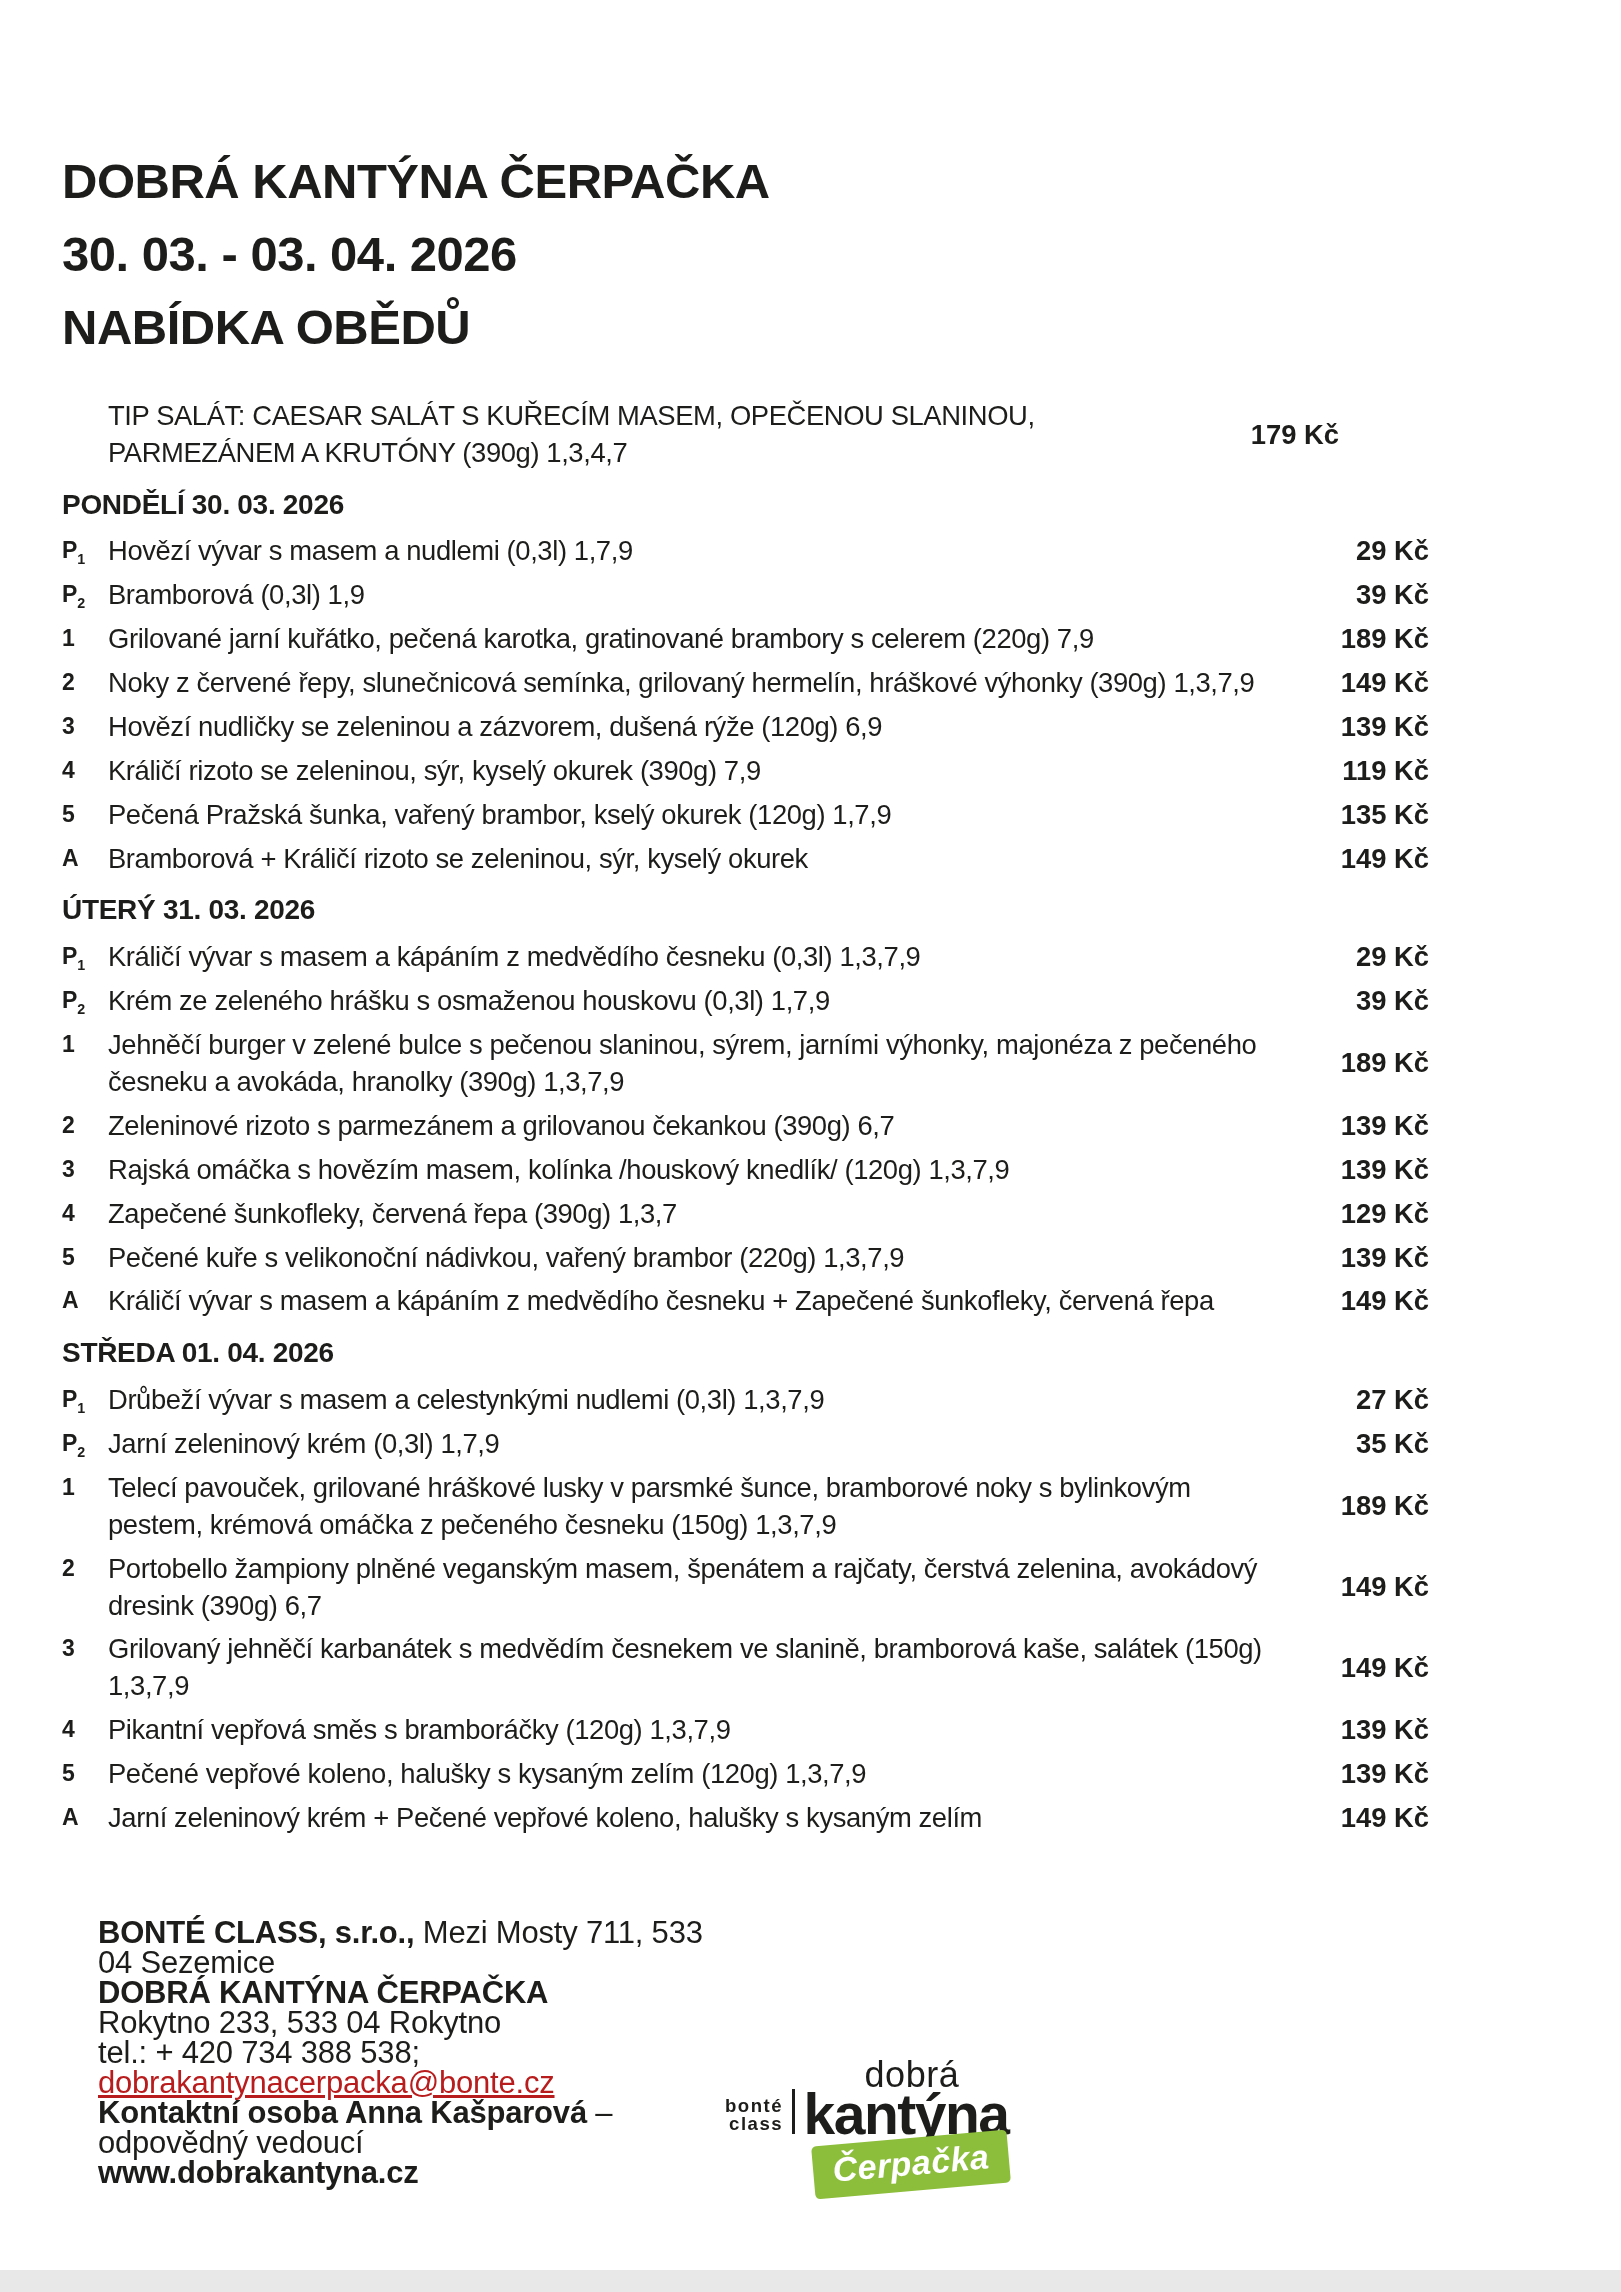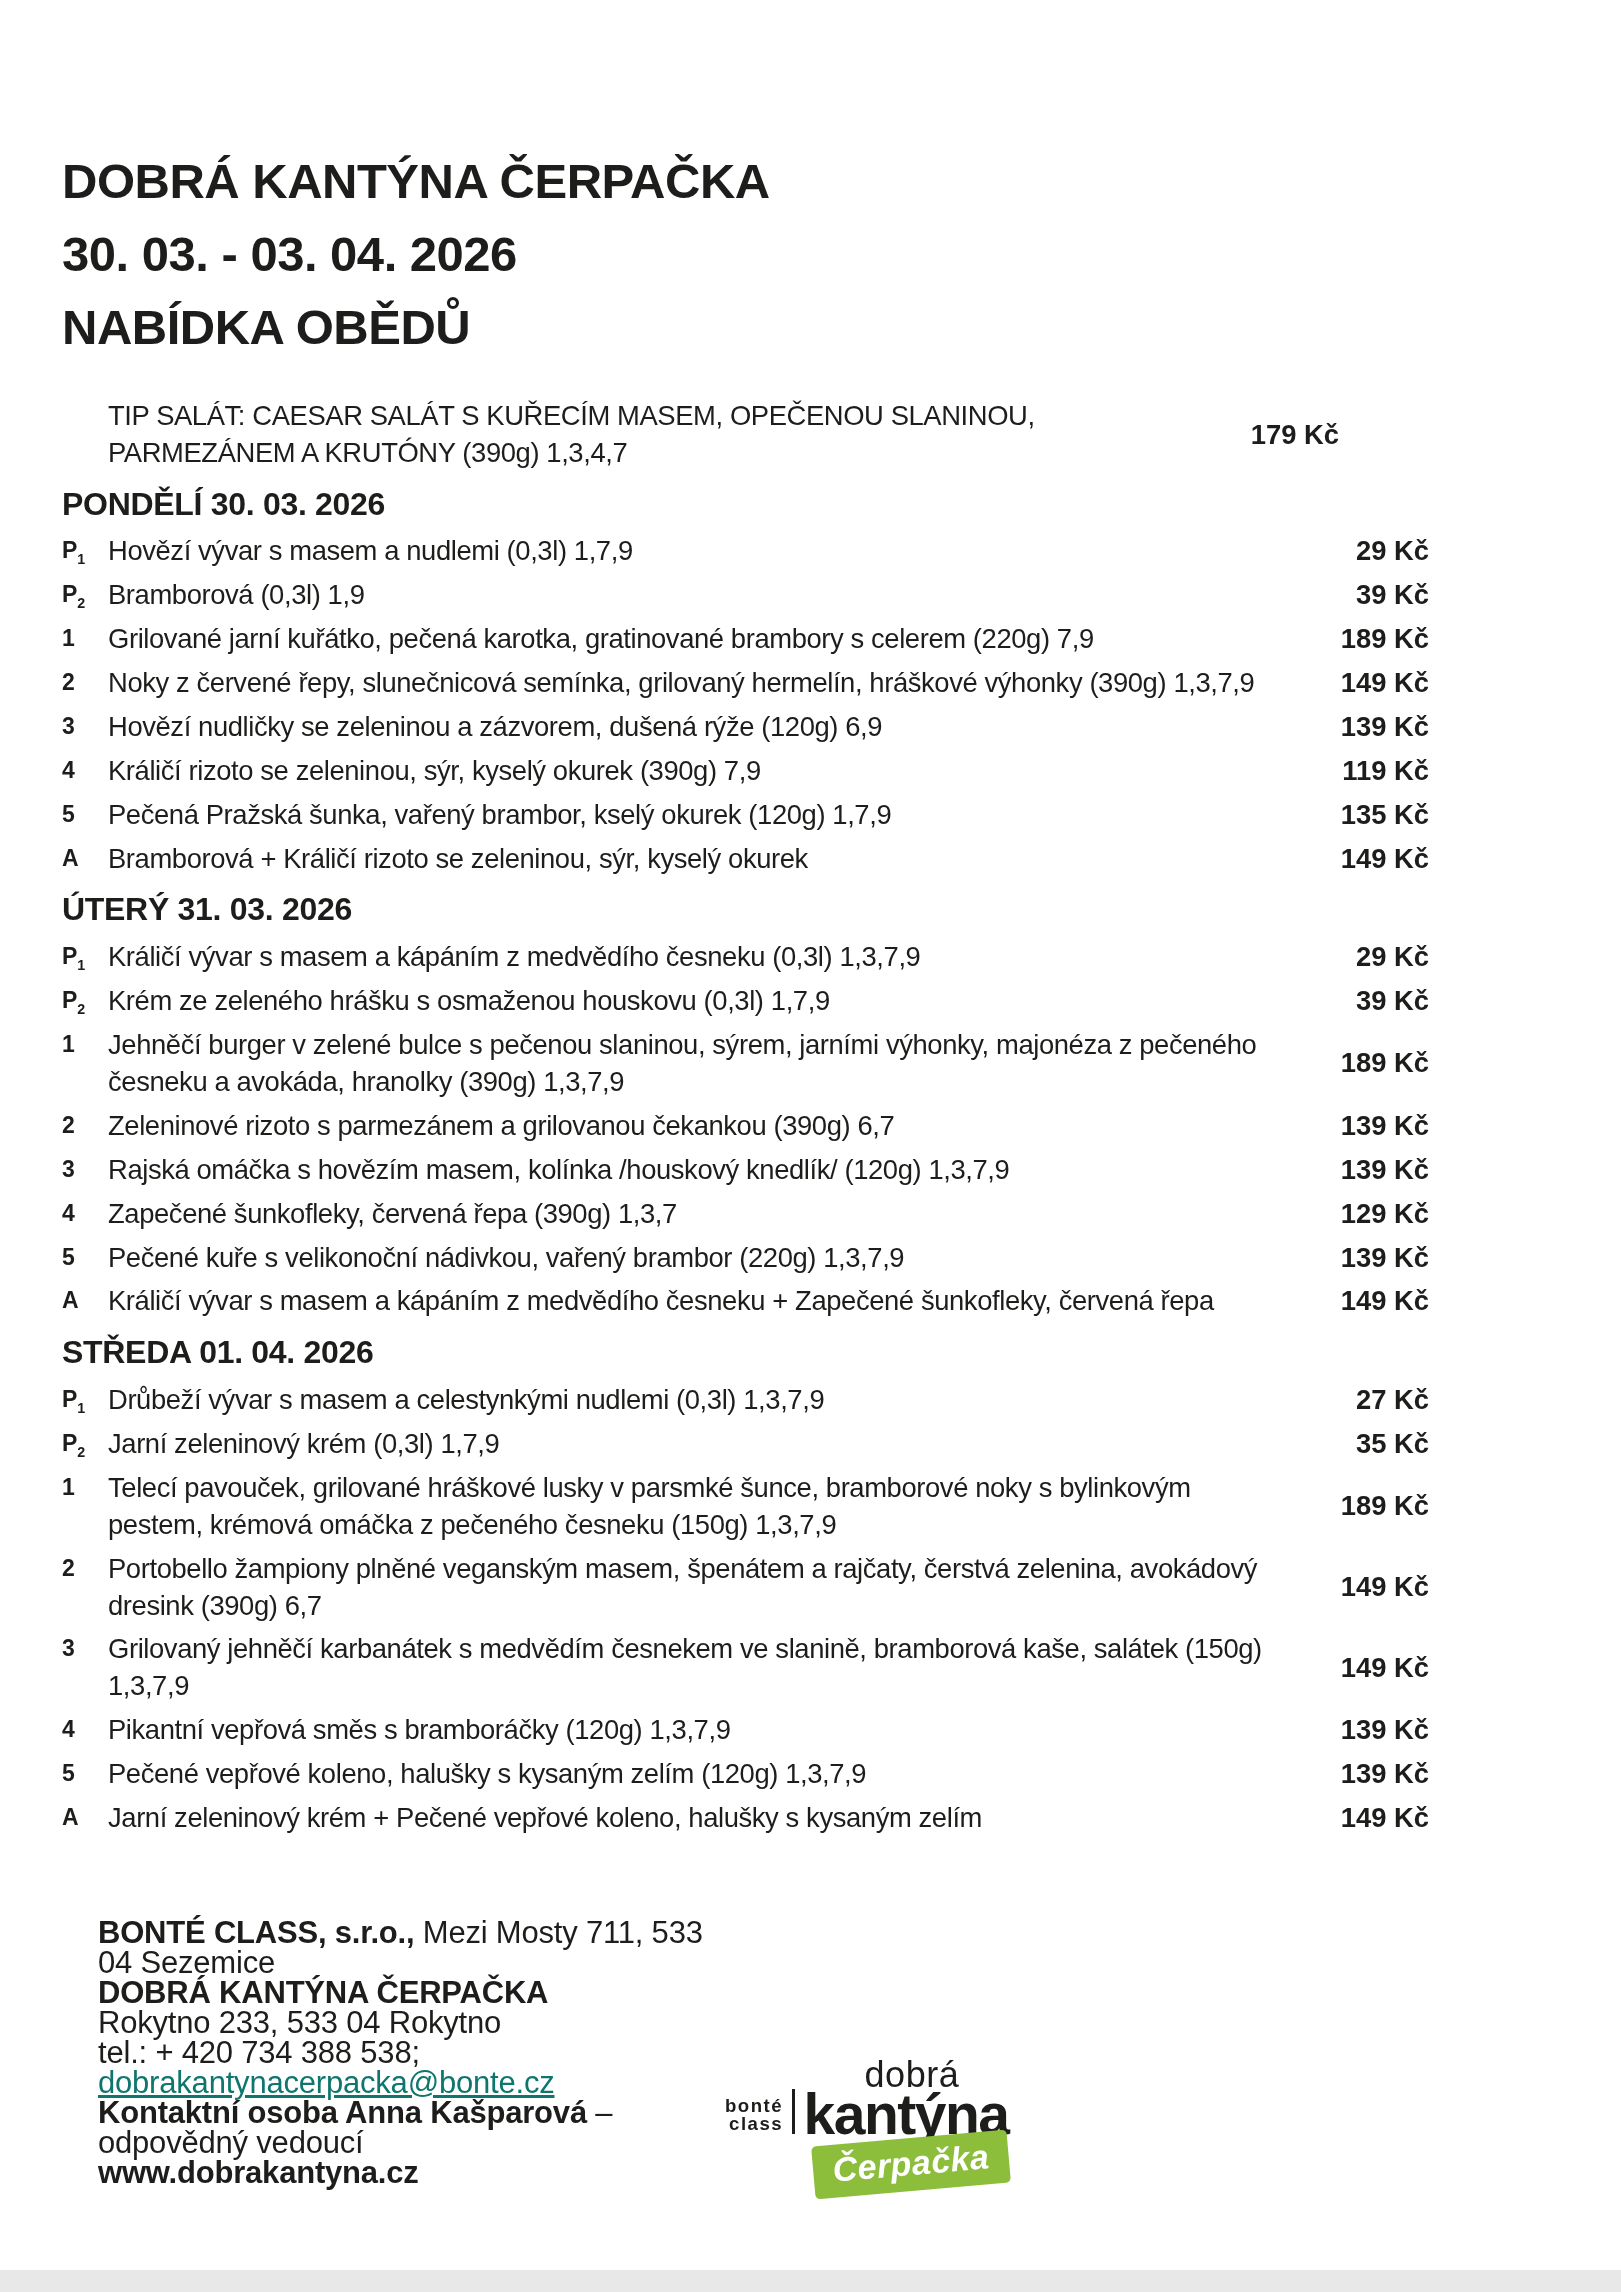--- a/index.html
+++ b/index.html
@@ -30,32 +30,32 @@
     font-size:27.4px;line-height:37px;letter-spacing:-0.4px;
   }
   .row-price{
     width:118px;flex-shrink:0;align-self:center;
     text-align:right;font-weight:bold;
     font-size:27.4px;line-height:33px;white-space:nowrap;
   }
   .tip-row .row-text{max-width:1078px;}
   .tip-row{margin-bottom:2px;}
   .day-heading{
-    font-size:32px;line-height:39px;font-weight:bold;
+    font-size:28px;line-height:39px;font-weight:bold;
     letter-spacing:-0.3px;
     margin:13.7px 0 8.8px 0;
   }
   
   .footer{
     position:absolute;left:98px;top:1918px;width:627px;
     font-size:31px;line-height:30px;letter-spacing:-0.2px;
   }
   .footer p{margin:0;}
   .footer strong{font-weight:bold;}
-  .email{color:#0f766e;text-decoration:underline;cursor:pointer;}
+  .email{color:#b91c1c;text-decoration:underline;cursor:pointer;}
   
   .logo{position:absolute;left:725px;top:2061px;width:314px;}
   .logo-row{display:flex;align-items:flex-end;}
   .logo-bonte{
     display:flex;flex-direction:column;text-align:right;
     font-size:18.6px;line-height:17.6px;font-weight:bold;
     letter-spacing:1.5px;margin-bottom:8.8px;
   }
   .logo-divider{width:2.9px;height:45px;background:#1d1d1b;margin:0 8.8px 7.8px 8.8px;}
   .logo-dobra{font-size:36px;line-height:27.4px;padding-left:61px;letter-spacing:0.5px;}

